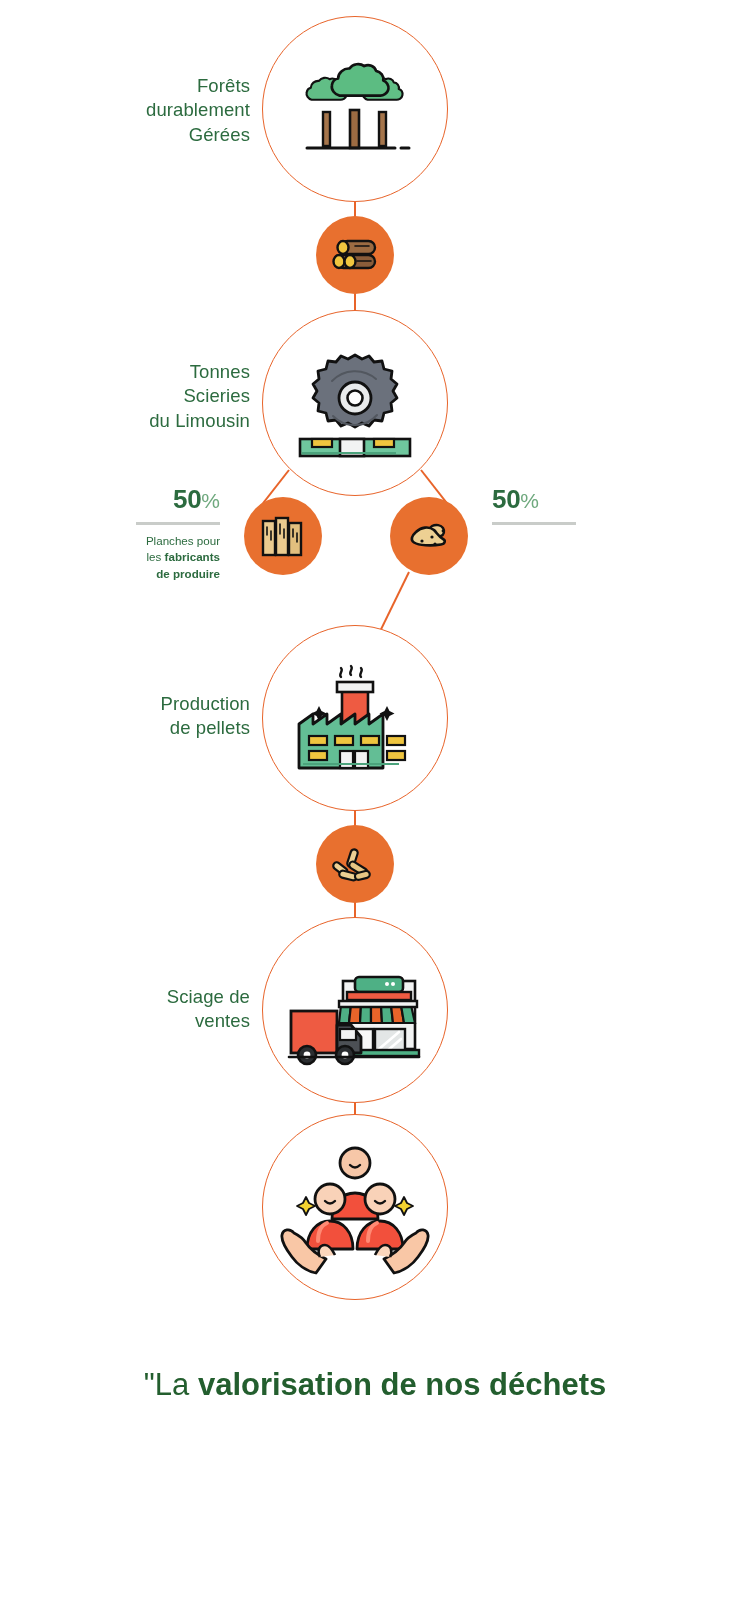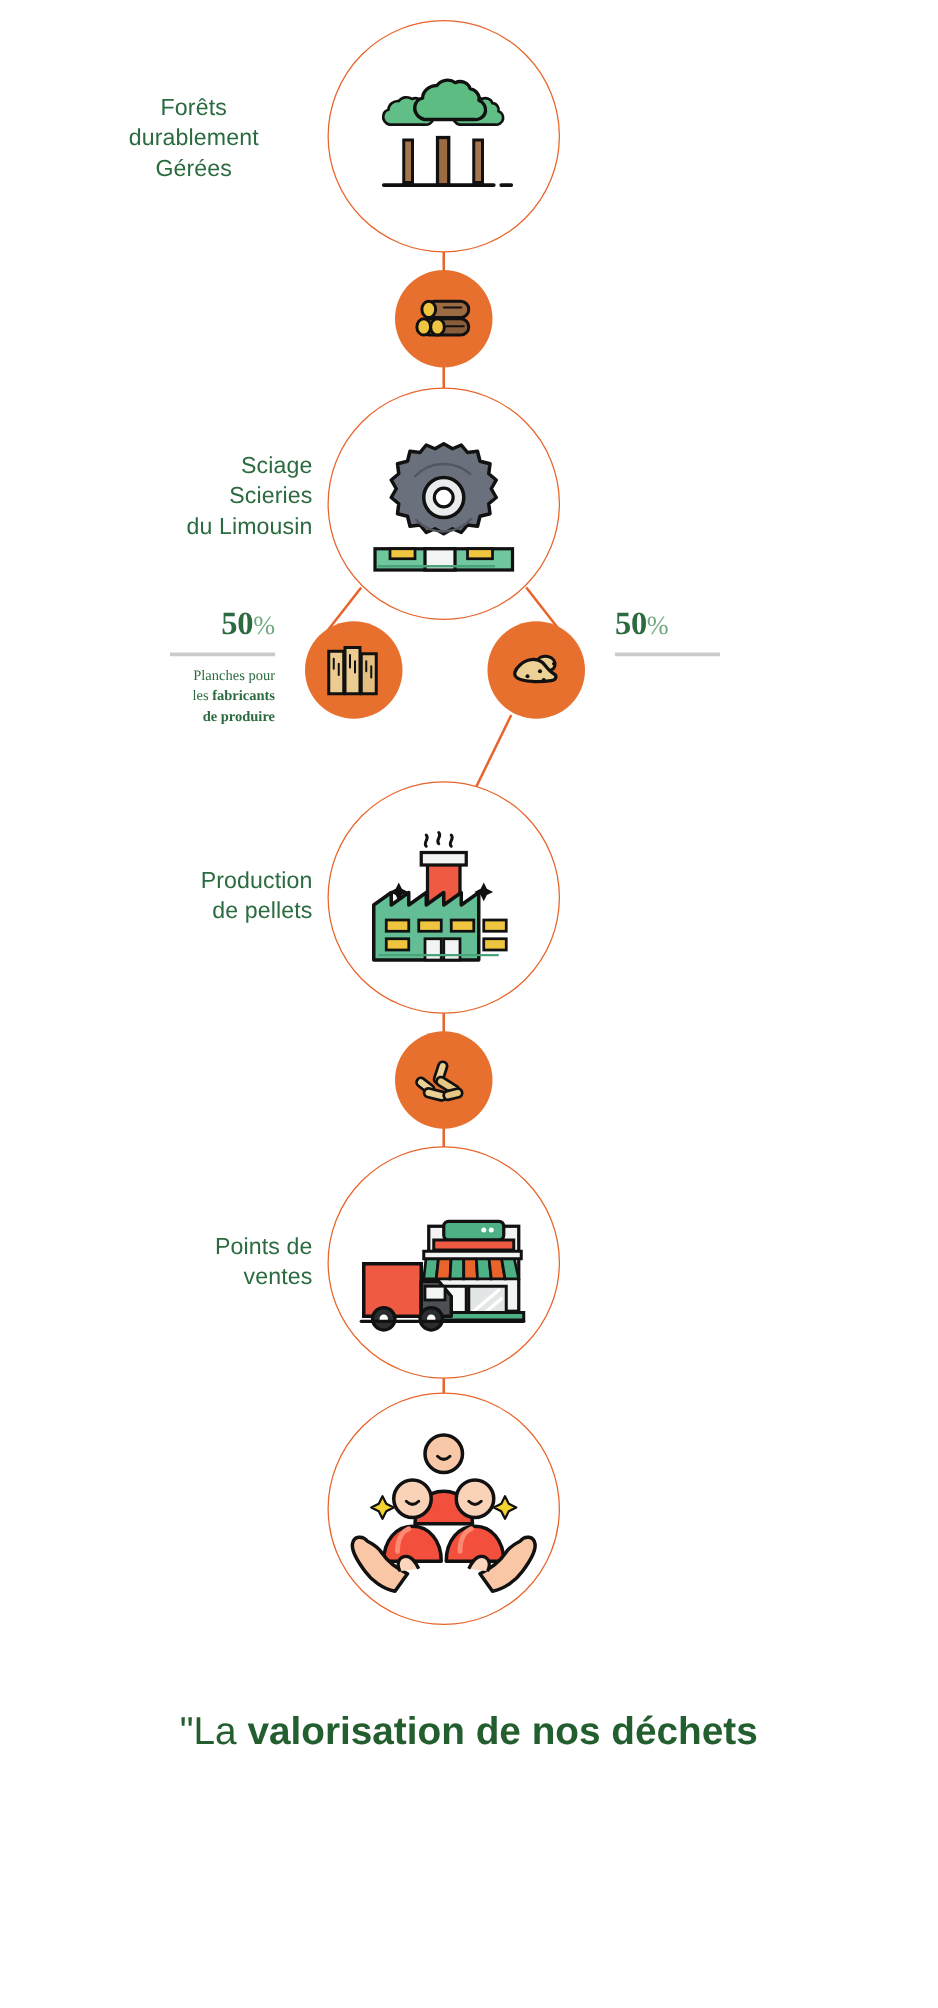--- a/index.html
+++ b/index.html
@@ -27,21 +27,21 @@
   }
   .node-svg{ display:block; }
 
   
   .stage-label{
     position:absolute; text-align:right; color:#2C6B3F;
     font-size:18.5px; line-height:1.32; z-index:5; letter-spacing:.1px;
   }
 
   
-  .pct-block{ position:absolute; z-index:5;font-family:Liberation Serif, serif; }
+  .pct-block{ position:absolute; z-index:5; }
   .pct-num{ font-size:26px; font-weight:bold; color:#2C6B3F; line-height:1; letter-spacing:-.3px; }
   .pct-sign{ font-size:21px; font-weight:normal; color:#6FA97E; }
   .pct-rule{ height:2.5px; background:#C9CCC9; margin:9px 0 8px 0; width:84px; }
   .pct-desc{ font-size:11.6px; line-height:1.45; color:#2C6B3F; }
   .pct-desc b{ font-weight:bold; }
   .pct-left{ text-align:right; }
   .pct-left .pct-rule{ margin-left:auto; }
   .pct-right{ text-align:left; }
 
   
@@ -62,21 +62,21 @@
   <div class="conn" style="left:288px; top:470px; width:2px; height:60px; transform:rotate(38deg); transform-origin:top center;"></div>
 
   <div class="conn" style="left:420px; top:470px; width:2px; height:60px; transform:rotate(-38deg); transform-origin:top center;"></div>
 
   <div class="conn" style="left:408px; top:572px; width:2px; height:85px; transform:rotate(26deg); transform-origin:top center;"></div>
 
   <div class="conn" style="left:354px; top:808px; width:2px; height:32px;"></div>
   <div class="conn" style="left:354px; top:890px; width:2px; height:32px;"></div>
   <div class="conn" style="left:354px; top:1096px; width:2px; height:22px;"></div>
 
-  <div class="stage-label" style="left:60px; top:74px; width:190px;text-align:center;">
+  <div class="stage-label" style="left:60px; top:74px; width:190px;">
     <div>Forêts</div>
     <div>durablement</div>
     <div>Gérées</div>
   </div>
 
   <div class="big-circle" style="left:262px; top:16px;">
     <svg class="node-svg" width="120" height="110" viewBox="0 0 120 110">
 
       <path d="M30 46c-4-1-7-5-6-9 .5-3 3-5 5-5.5 0-5 5-9 10-8.5 3-4 9-5 13-2 4-2 9 0 10 4 4 0 7 4 6 8 3 1 5 4 4.5 7.5-.5 4-5 6-8 5.5z" fill="#61BE86" stroke="#111" stroke-width="2.6" stroke-linejoin="round" transform="translate(-8,8) scale(0.82)"></path>
       <rect x="28" y="58" width="7" height="34" fill="#A5754B" stroke="#111" stroke-width="2.4"></rect>
@@ -98,21 +98,21 @@
       <rect x="8" y="22" width="38" height="13" rx="6.5" fill="#8A5D3A" stroke="#111" stroke-width="2.4"></rect>
       <ellipse cx="14" cy="14.5" rx="5.5" ry="6.5" fill="#EFC53F" stroke="#111" stroke-width="2.4"></ellipse>
       <ellipse cx="10" cy="28.5" rx="5.5" ry="6.5" fill="#EFC53F" stroke="#111" stroke-width="2.4"></ellipse>
       <ellipse cx="21" cy="28.5" rx="5.5" ry="6.5" fill="#EFC53F" stroke="#111" stroke-width="2.4"></ellipse>
       <line x1="26" y1="13" x2="40" y2="13" stroke="#111" stroke-width="1.6" stroke-linecap="round"></line>
       <line x1="28" y1="28" x2="42" y2="28" stroke="#111" stroke-width="1.6" stroke-linecap="round"></line>
     </svg>
   </div>
 
   <div class="stage-label" style="left:60px; top:360px; width:190px;">
-    <div>Sciage</div>
+    <div>Tonnes</div>
     <div>Scieries</div>
     <div>du Limousin</div>
   </div>
 
   <div class="big-circle" style="left:262px; top:310px;">
     <svg class="node-svg" width="126" height="120" viewBox="0 0 126 120">
 
       <path d="M63 12 l7 4 7-3 5 6 8-1 2 8 8 2 -1 8 6 5 -4 7 4 7 -6 5 1 8 -8 2 -2 8 -8-1 -5 6 -7-3 -7 4 -7-4 -7 3 -5-6 -8 1 -2-8 -8-2 1-8 -6-5 4-7 -4-7 6-5 -1-8 8-2 2-8 8 1 5-6 7 3z" fill="#6B717C" stroke="#111" stroke-width="2.8" stroke-linejoin="round"></path>
       <circle cx="63" cy="55" r="16" fill="#E9EBEC" stroke="#111" stroke-width="2.8"></circle>
       <circle cx="63" cy="55" r="7.5" fill="#fff" stroke="#111" stroke-width="2.6"></circle>
@@ -198,21 +198,21 @@
     <svg class="node-svg" width="52" height="38" viewBox="0 0 52 38">
       <rect x="20" y="4" width="7" height="18" rx="3.5" fill="#EDD093" stroke="#111" stroke-width="2.2" transform="rotate(18 23 13)"></rect>
       <rect x="8" y="16" width="7" height="16" rx="3.5" fill="#EDD093" stroke="#111" stroke-width="2.2" transform="rotate(-52 11 24)"></rect>
       <rect x="26" y="14" width="7" height="20" rx="3.5" fill="#E7C684" stroke="#111" stroke-width="2.2" transform="rotate(-58 29 24)"></rect>
       <rect x="16" y="22" width="7" height="18" rx="3.5" fill="#EDD093" stroke="#111" stroke-width="2.2" transform="rotate(-76 19 31)"></rect>
       <rect x="30" y="24" width="7" height="15" rx="3.5" fill="#E7C684" stroke="#111" stroke-width="2.2" transform="rotate(-104 33 31)"></rect>
     </svg>
   </div>
 
   <div class="stage-label" style="left:60px; top:985px; width:190px;">
-    <div>Points de</div>
+    <div>Sciage de</div>
     <div>ventes</div>
   </div>
 
   <div class="big-circle" style="left:262px; top:917px;">
     <svg class="node-svg" width="148" height="130" viewBox="0 0 148 130">
 
       <rect x="62" y="36" width="72" height="68" fill="#F2F3F3" stroke="#111" stroke-width="2.6"></rect>
 
       <rect x="74" y="32" width="48" height="15" rx="4" fill="#4EB085" stroke="#111" stroke-width="2.6"></rect>
       <circle cx="106" cy="39" r="2" fill="#fff"></circle>

